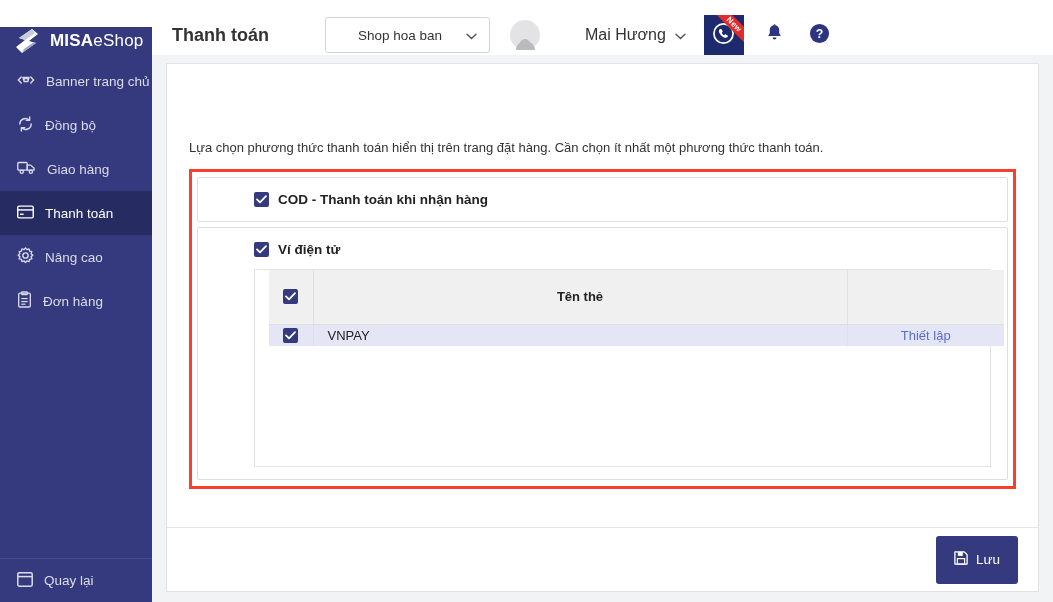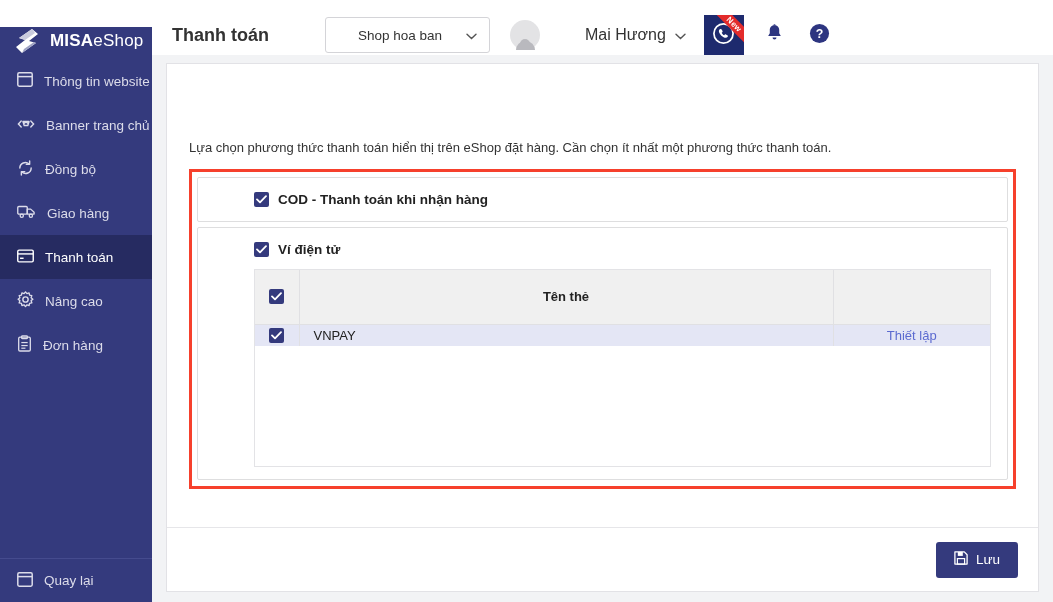--- a/index.html
+++ b/index.html
@@ -106,21 +106,21 @@
   .pm-card.wallet { padding-bottom: 12px; }
   .pm-card.wallet .pm-head { padding-bottom: 12px; }
 
   .cb {
     width: 15px; height: 15px; border-radius: 2px; background: #343a7d;
     display: flex; align-items: center; justify-content: center; flex: none; cursor: pointer;
   }
   .cb svg { display: block; }
 
   .tbl-wrap { margin: 0 16px; border: 1px solid #e3e3e6; }
-  table.tbl { width: 100%; border-collapse: collapse; table-layout: fixed; }
+  table.tbl { width: 100%; border-collapse: collapse; table-layout: fixed; margin-left: 14px; }
   table.tbl th {
     background: #f0f0f0; height: 54px; font-size: 13px; font-weight: 700; color: #222;
     border-bottom: 1px solid #e0e0e3; vertical-align: middle;
   }
   table.tbl th.c-check, table.tbl td.c-check {
     width: 44px; text-align: center; border-right: 1px solid #e0e0e3;
   }
   table.tbl th.c-act, table.tbl td.c-act {
     width: 157px; text-align: center; border-left: 1px solid #e0e0e3;
   }
@@ -131,21 +131,21 @@
   table.tbl td.c-name { padding-left: 14px; text-align: left; }
   .link { color: #5b6ad0; font-size: 13px; cursor: pointer; }
   .cb-wrap { display: flex; justify-content: center; }
   .tbl-filler { height: 120px; background: #fff; }
 
   .card-foot {
     height: 64px; border-top: 1px solid #e6e6e9; display: flex; align-items: center;
     justify-content: flex-end; padding-right: 20px; flex: none; background: #fff;
   }
   .btn-save {
-    height: 36px; background: #343a7d; color: #fff; border: none; border-radius: 3px;
+    height: 48px; background: #343a7d; color: #fff; border: none; border-radius: 3px;
     font-size: 13.5px; font-family: inherit; display: inline-flex; align-items: center;
     gap: 8px; padding: 0 18px; cursor: pointer; white-space: nowrap;
   }
 </style>
 </head>
 <body>
 
 <div class="app">
 
   <div class="topbar">
@@ -219,29 +219,20 @@
         </span>
       </div>
 
     </div>
   </div>
 
   <div class="body-wrap">
 
     <div class="sidebar">
 
-      <div class="nav-item">
-        <span>
-          <svg width="16" height="15" viewBox="0 0 16 15">
-            <rect x="0.8" y="0.8" width="14.4" height="13.4" rx="1.4" fill="none" stroke="#dcdcea" stroke-width="1.5"></rect>
-            <line x1="0.8" y1="4.6" x2="15.2" y2="4.6" stroke="#dcdcea" stroke-width="1.5"></line>
-          </svg>
-        </span>
-        <span>Thông tin website</span>
-      </div>
 
       <div class="nav-item">
         <span>
           <svg width="18" height="14" viewBox="0 0 18 14">
             <path d="M4.2 4 L1.4 7 L4.2 10" fill="none" stroke="#dcdcea" stroke-width="1.4" stroke-linecap="round"></path>
             <path d="M13.8 4 L16.6 7 L13.8 10" fill="none" stroke="#dcdcea" stroke-width="1.4" stroke-linecap="round"></path>
             <path d="M6 4.5 h6 l-1.2 4 h-3.6 z" fill="none" stroke="#dcdcea" stroke-width="1.4" stroke-linejoin="round"></path>
             <path d="M6 4.5 l1.3 1.6 1.7-1 1.7 1 1.3-1.6" fill="none" stroke="#dcdcea" stroke-width="1.3"></path>
           </svg>
         </span>
@@ -317,21 +308,21 @@
         </span>
         <span>Quay lại</span>
       </div>
     </div>
 
     <div class="content">
       <div class="card">
 
         <div class="card-body">
 
-          <div class="desc">Lựa chọn phương thức thanh toán hiển thị trên eShop đặt hàng. Cần chọn ít nhất một phương thức thanh toán.</div>
+          <div class="desc">Lựa chọn phương thức thanh toán hiển thị trên trang đặt hàng. Cần chọn ít nhất một phương thức thanh toán.</div>
 
           <div class="annot">
 
             <div class="pm-card">
               <div class="pm-head">
                 <span class="cb">
                   <svg width="11" height="9" viewBox="0 0 11 9">
                       <path d="M1 4.4 L4 7.4 L10 1.2" fill="none" stroke="#fff" stroke-width="1.8" stroke-linecap="round" stroke-linejoin="round"></path>
                     </svg>
                 </span>

